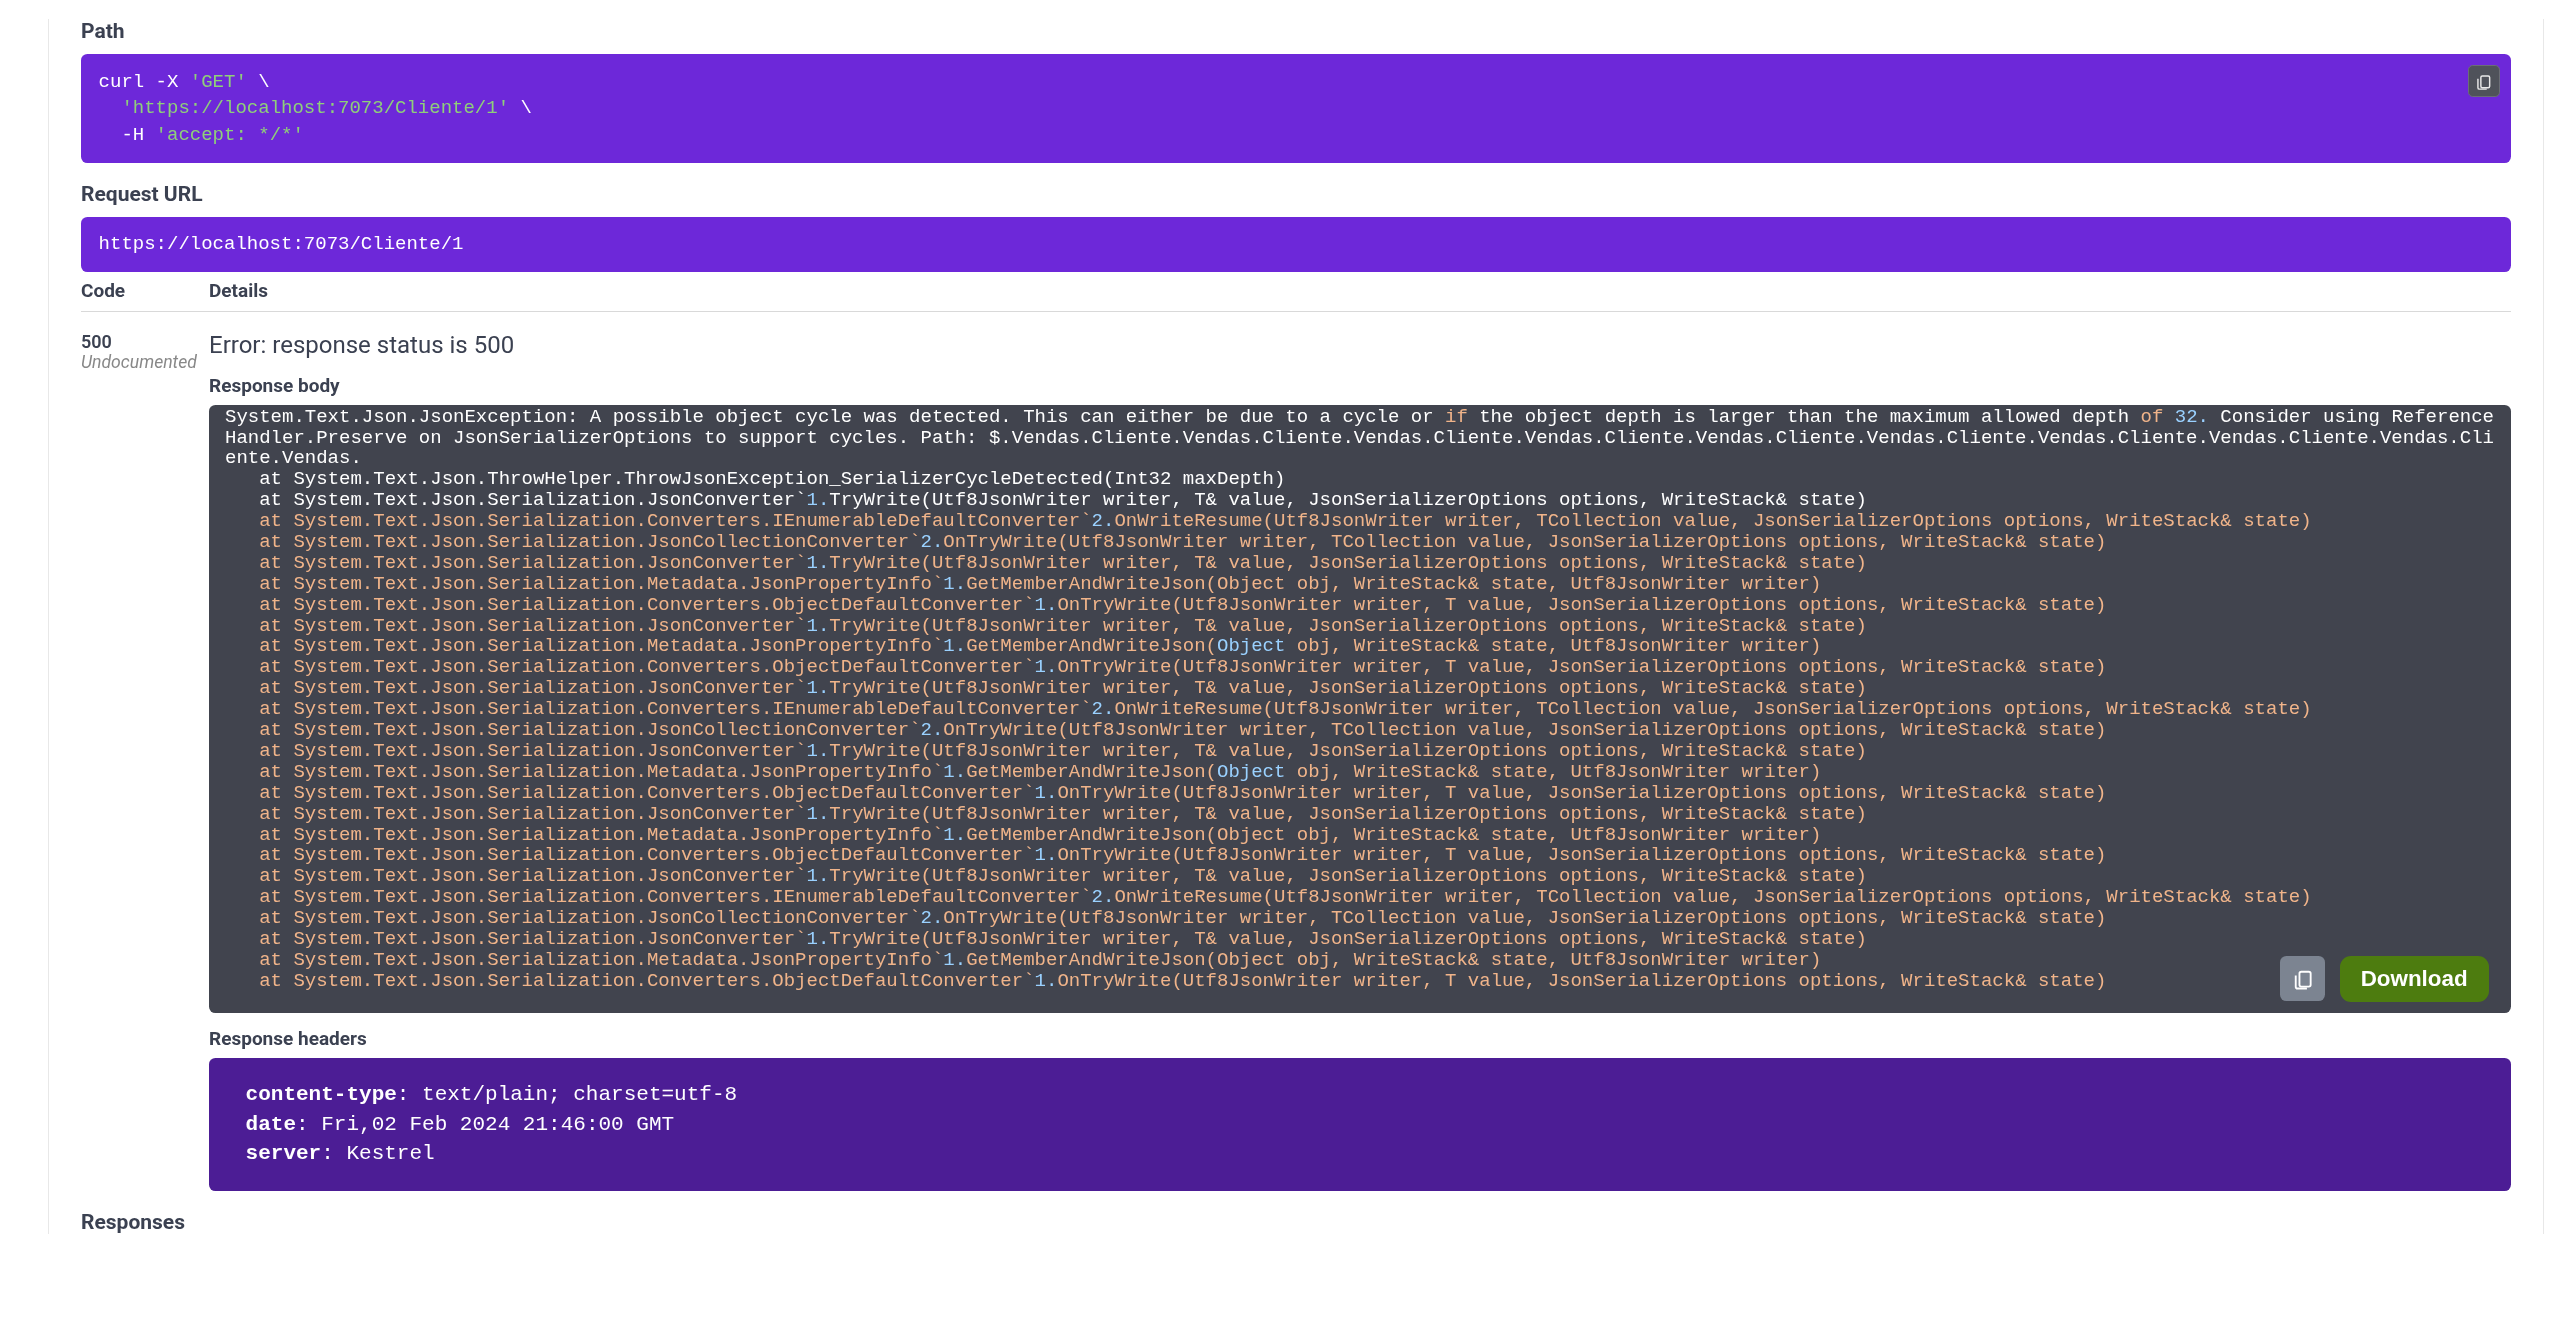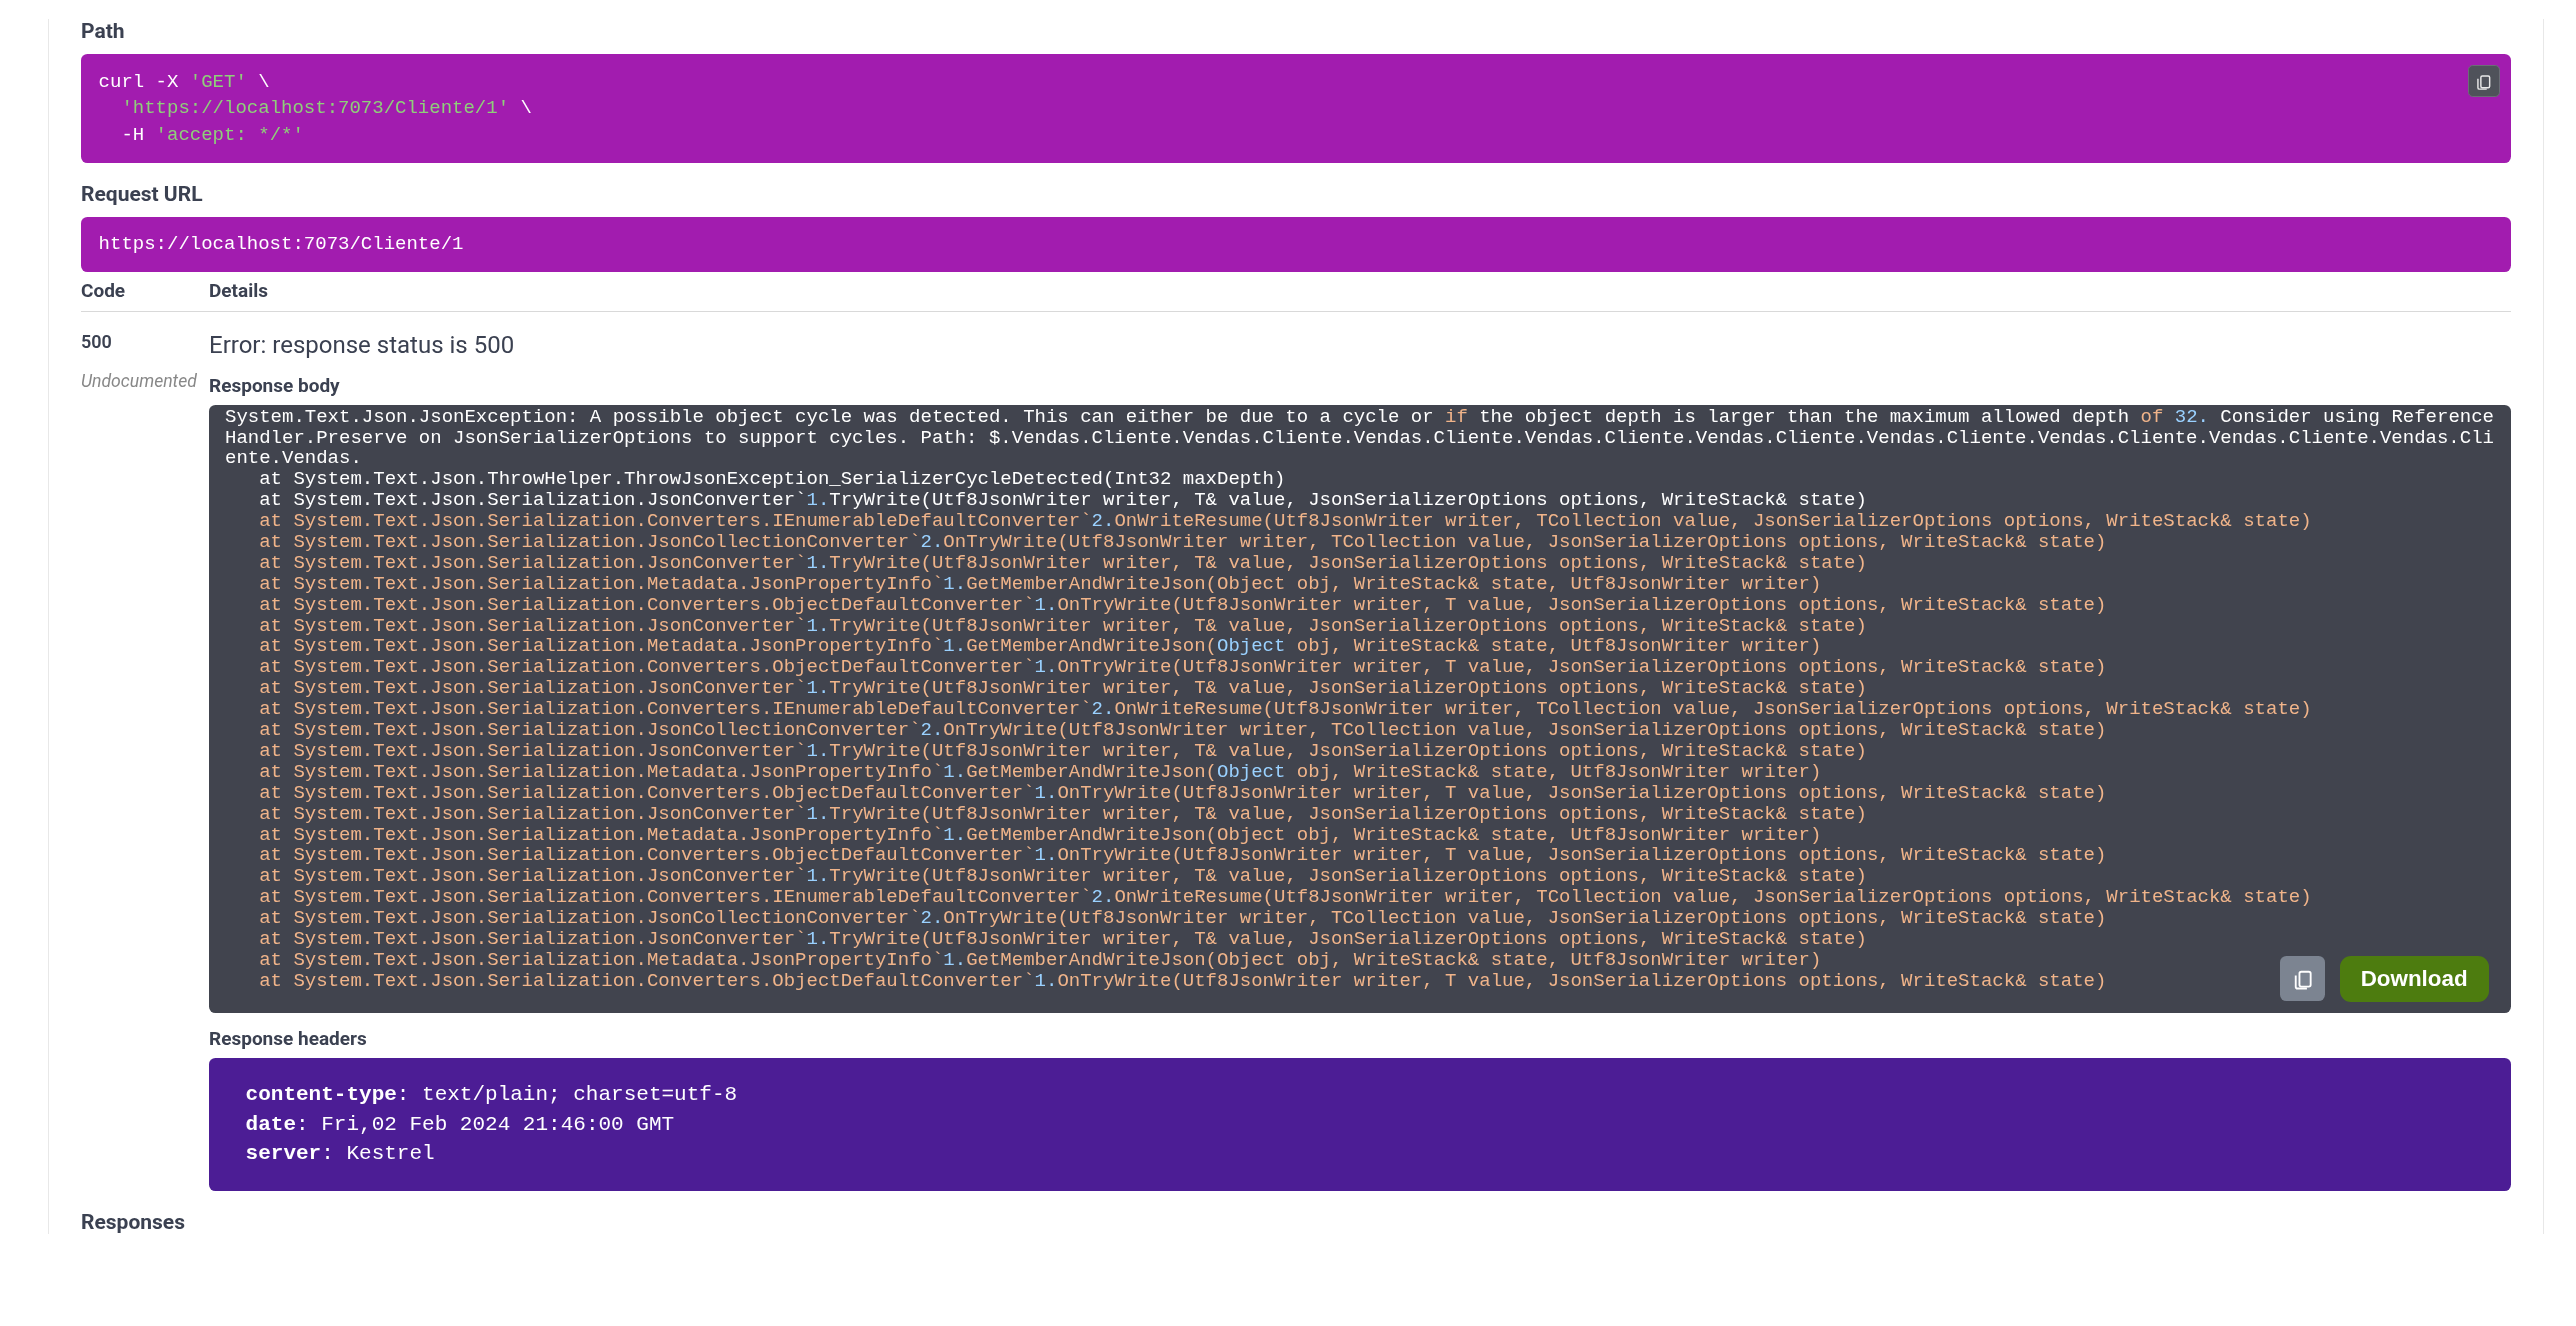--- a/index.html
+++ b/index.html
@@ -12,21 +12,21 @@
     padding: 0 32px 32px 48px;
   }
   .panel { border-left: 1.6px solid #e8e8e8; padding-left: 32px; border-right: 1.6px solid #e8e8e8; padding-right: 32px; }
   h4 {
     font-size: 21px;
     margin: 19px 0 11.2px 0;
     font-weight: 700;
     color: #3b4151;
   }
   .code-block {
-    background: #a21caf;
+    background: #6d28d9;
     color: #fff;
     border-radius: 6.4px;
     padding: 14.4px 17.6px;
     font-family: "SFMono-Regular", Consolas, "Liberation Mono", Menlo, monospace;
     font-size: 19px;
     line-height: 1.4;
     white-space: pre;
     position: relative;
     overflow-x: auto;
   }
@@ -47,21 +47,21 @@
     display: flex;
     border-bottom: 1.6px solid #d9d9d9;
     padding-bottom: 9.6px;
     font-weight: 700;
     font-size: 19px;
   }
   .col-code { width: 128px; flex: 0 0 128px; }
   .col-details { flex: 1; }
   .resp-row { display: flex; padding-top: 19px; }
   .status-num { font-size: 18px; font-weight: 600; }
-  .undoc { font-size: 17.6px; color: #888; font-style: italic; margin-top: 19px; }
+  .undoc { font-size: 17.6px; color: #888; font-style: italic; margin-top: 0; }
   .err-line { font-size: 24px; color: #3b4151; margin-bottom: 14.4px; }
   .sub-h { font-size: 19px; font-weight: 700; margin: 14.4px 0 8px 0; }
   .resp-body {
     background: #41444e;
     border-radius: 6.4px;
     position: relative;
     height: 608px;
     overflow: hidden;
   }
   .resp-body-inner {

